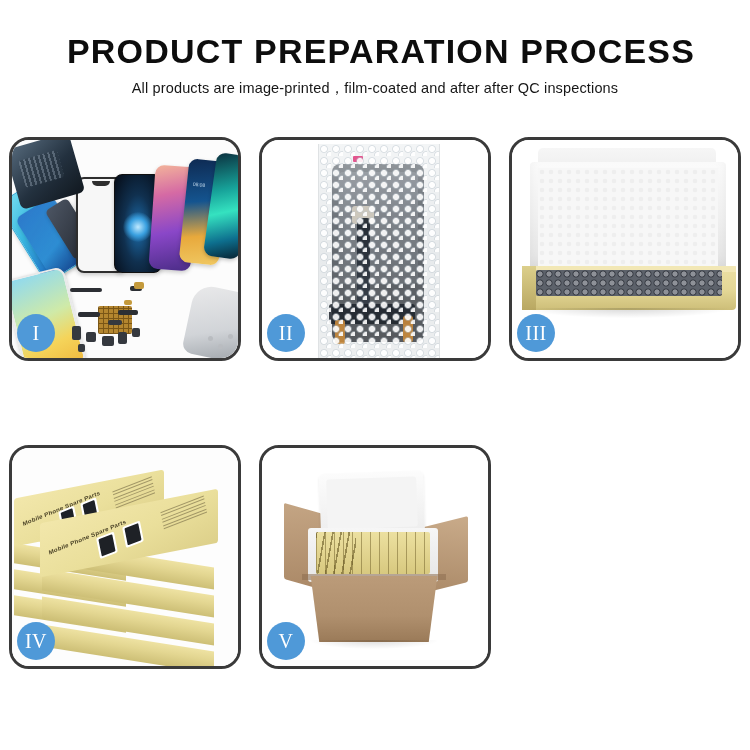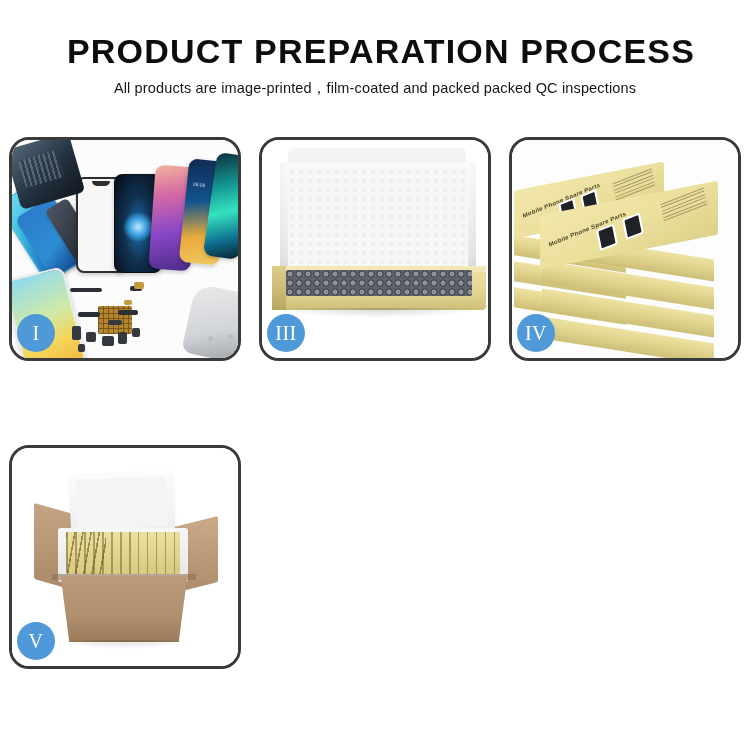--- a/index.html
+++ b/index.html
@@ -387,21 +387,21 @@
   .cb-shadow {
     position:absolute; left:40px; top:178px; width:150px; height:10px;
     background:radial-gradient(ellipse at 50% 0%, rgba(0,0,0,.12), rgba(0,0,0,0) 72%);
   }
 </style>
 </head>
 <body>
 
 <div class="header">
   <div class="page-title">PRODUCT PREPARATION PROCESS</div>
-  <div class="page-subtitle">All products are image-printed，film-coated and packed packed QC inspections</div>
+  <div class="page-subtitle">All products are image-printed，film-coated and after after QC inspections</div>
 </div>
 
 <div class="grid">
 
   <div class="panel">
     <div class="panel-photo ph-scene">
       <div class="ph-phone ph-blue-film"></div>
       <div class="ph-phone ph-blue-film2"></div>
       <div class="ph-phone ph-dark-sliver"></div>
       <div class="ph-phone ph-white-front"></div>
@@ -435,20 +435,37 @@
       <div class="ph-speck" style="left:96px;  top:180px; width:14px; height:5px;"></div>
 
       <div class="ph-hand"></div>
       <div class="ph-screw" style="left:196px; top:196px; width:5px; height:5px;"></div>
       <div class="ph-screw" style="left:206px; top:204px; width:5px; height:5px;"></div>
       <div class="ph-screw" style="left:216px; top:194px; width:5px; height:5px;"></div>
     </div>
     <div class="badge">I</div>
   </div>
 
+  <div class="panel">
+    <div class="panel-photo bb-scene">
+      <div class="bb-bag">
+        <div class="bb-lcd">
+          <div class="bb-lcd-inner"></div>
+        </div>
+        <div class="bb-flex-pad"></div>
+        <div class="bb-flex"></div>
+        <div class="bb-bottom-strip"></div>
+        <div class="bb-gold-tab" style="left:16px; top:176px; width:10px; height:24px;"></div>
+        <div class="bb-gold-tab" style="left:84px; top:172px; width:10px; height:26px;"></div>
+        <div class="bb-pink"></div>
+        <div class="bb-bubbles"></div>
+      </div>
+    </div>
+    <div class="badge">II</div>
+  </div>
 
   <div class="panel">
     <div class="panel-photo y3-scene">
       <div class="y3-lid-back"></div>
       <div class="y3-lid">
         <div class="y3-lid-foam"></div>
       </div>
       <div class="y3-tray"></div>
       <div class="y3-tray-lip"></div>
       <div class="y3-tray-inner"></div>

